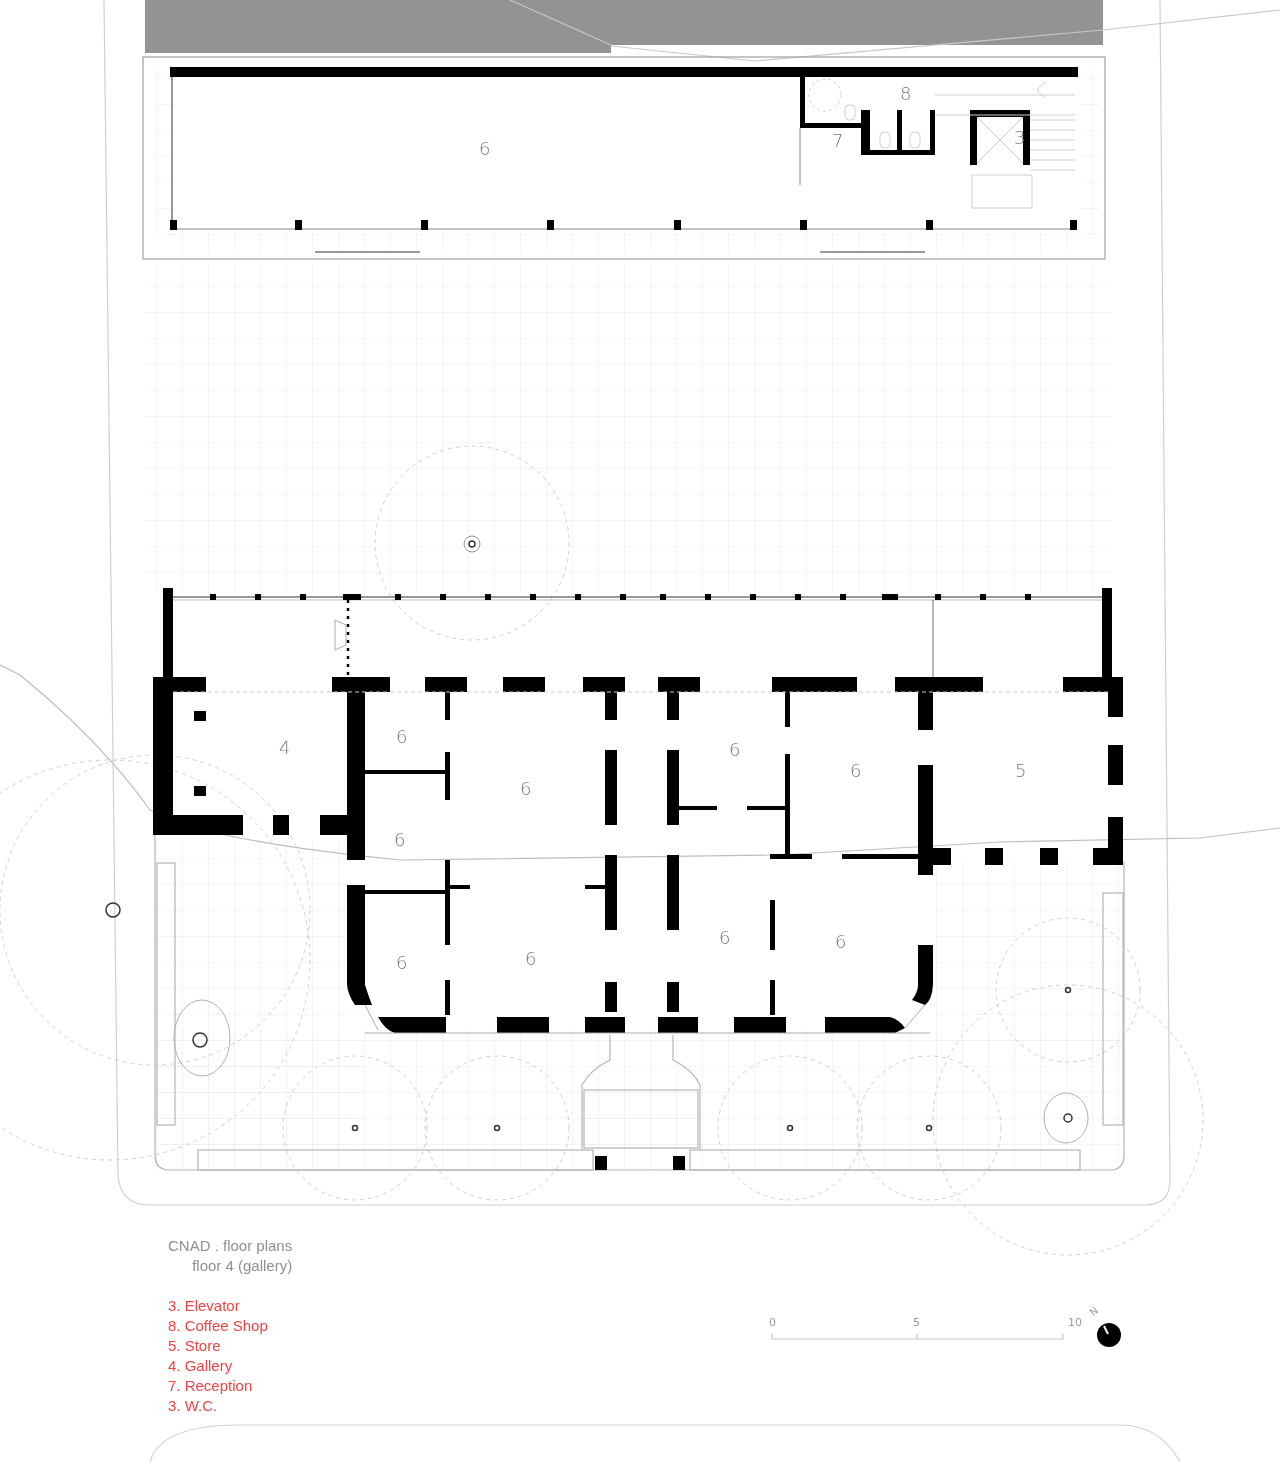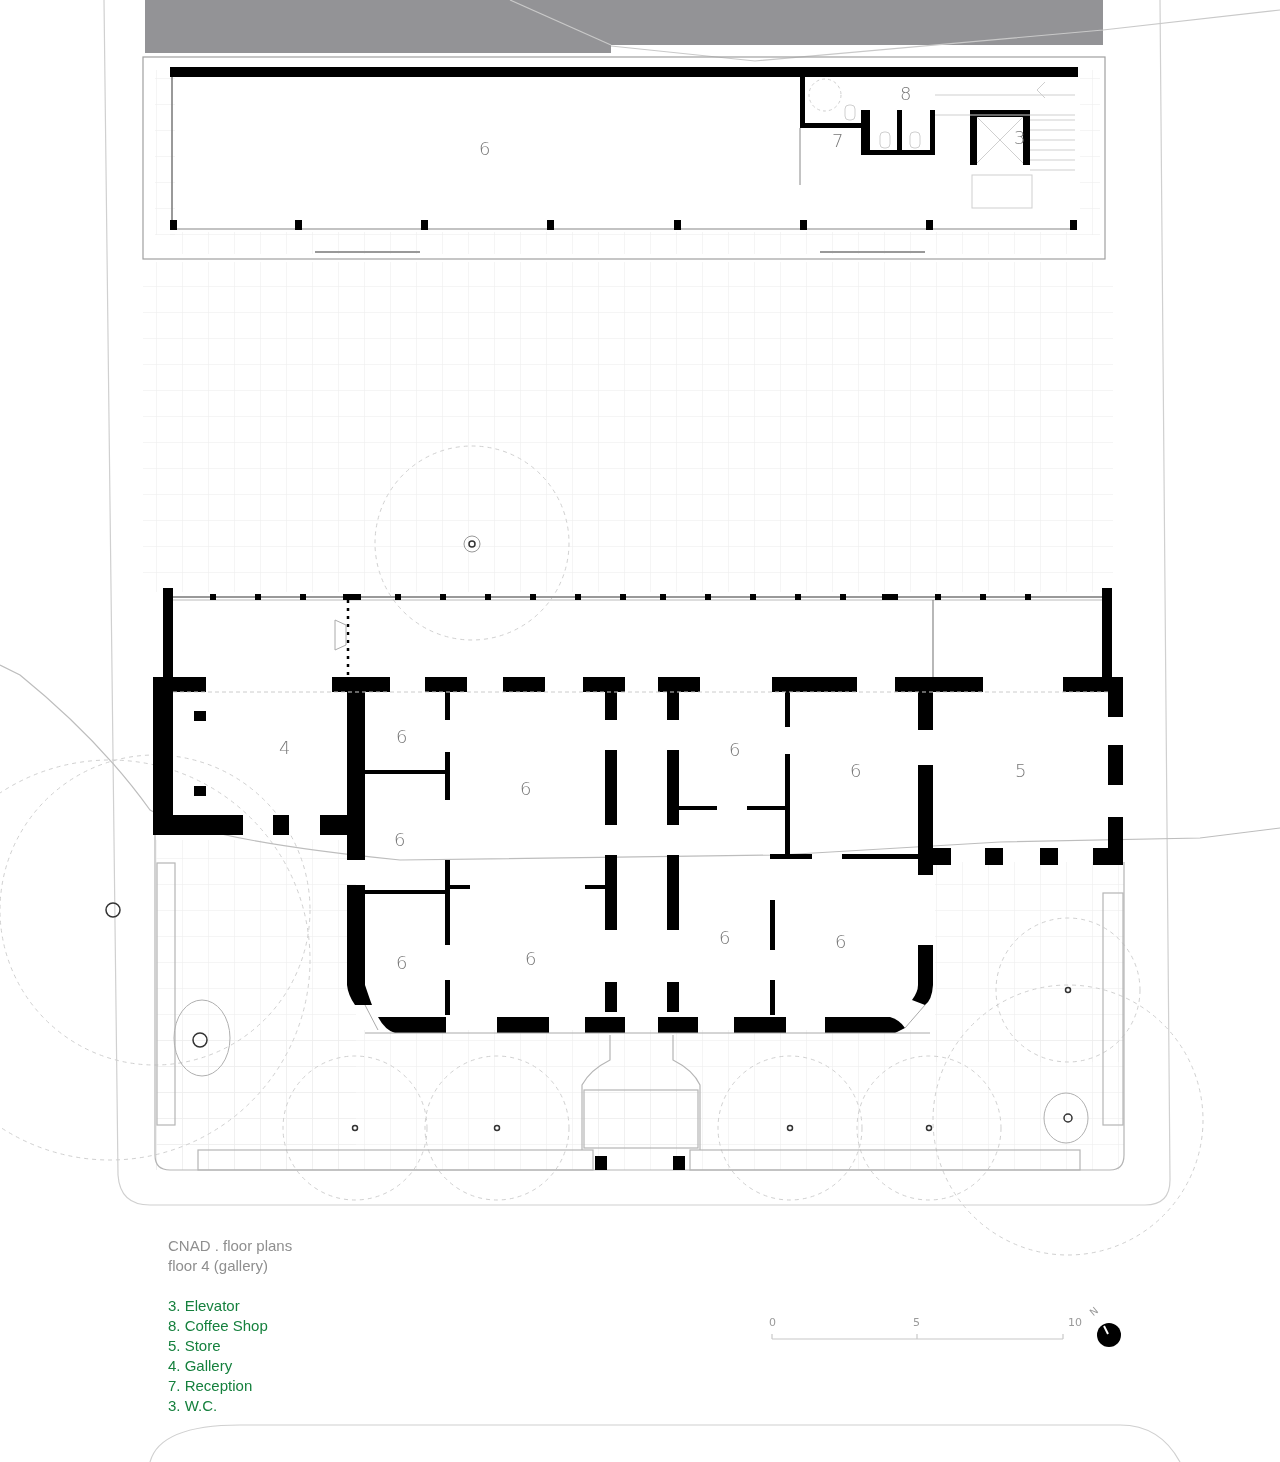--- a/index.html
+++ b/index.html
@@ -1,22 +1,22 @@
 <!DOCTYPE html>
 <html><head>
 <meta charset="utf-8">
 <style>
   html, body { margin: 0; padding: 0; background: #ffffff; }
   body { width: 1280px; height: 1462px; position: relative; overflow: hidden;
          font-family: "Liberation Sans", sans-serif; }
   #plan { position: absolute; left: 0; top: 0; width: 1280px; height: 1462px; }
   .room-label { font-family: "DejaVu Sans", sans-serif; font-size: 18px; fill: #777777; font-weight: 300; }
   .legend { position: absolute; left: 168px; top: 1236px; color: #8a8a8a; font-size: 15px; line-height: 20px; }
-  .legend .title { color: #8f8f8f; }
-  .legend .items { margin-top: 20px; color: #15803d; }
+  .legend .title { color: #8f8f8f; text-align: right; }
+  .legend .items { margin-top: 20px; color: #ef4444; }
   .legend .item { height: 20px; }
   .scale-label { position: absolute; top: 1316px; font-size: 11px; color: #9a9a9a;
                  font-family: "DejaVu Sans", sans-serif; }
   .north-label { position: absolute; left: 1090px; top: 1306px; font-size: 10px; color: #999;
                  transform: rotate(-40deg); font-family: "DejaVu Sans", sans-serif; }
 </style>
 </head>
 <body>
 
 <svg id="plan" viewBox="0 0 1280 1462" xmlns="http://www.w3.org/2000/svg">

